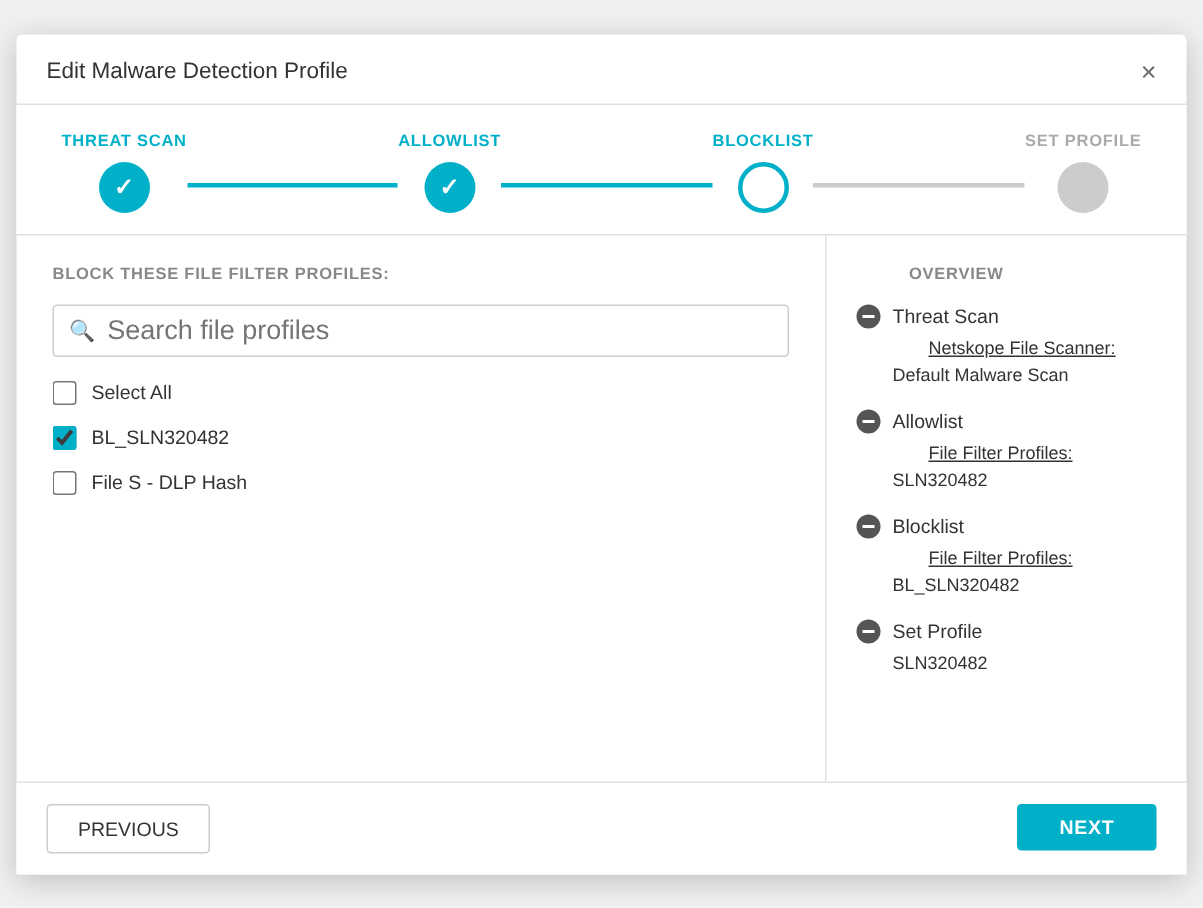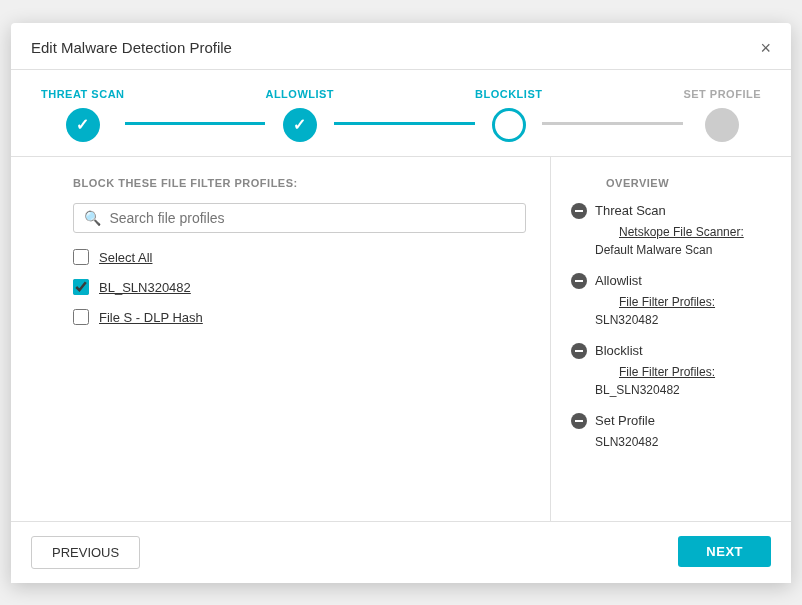--- a/index.html
+++ b/index.html
@@ -82,21 +82,20 @@
     }
     
     .modal-body {
       display: flex;
       flex: 1;
     }
     .left-panel {
       flex: 1;
       padding: 20px 24px;
       border-right: 1px solid #e0e0e0;
-      margin-left: 38px;
     }
     .right-panel {
       width: 240px;
       padding: 20px 20px;
     }
     .section-label {
       font-size: 11px;
       font-weight: bold;
       letter-spacing: 0.5px;
       color: #888;
@@ -112,31 +111,30 @@
       background: #fff;
     }
     .search-icon {
       color: #aaa;
       margin-right: 8px;
       font-size: 14px;
     }
     .search-input {
       border: none;
       outline: none;
-      font-size: 14px;
+      font-size: 18px;
       color: #888;
       width: 100%;
     }
     .checkbox-row {
       display: flex;
-      align-items: flex-end;
+      align-items: flex-start;
       margin-bottom: 14px;
       font-size: 13px;
       color: #333;
-      text-decoration: underline;
     }
     .checkbox-row input[type="checkbox"] {
       margin-right: 10px;
       width: 16px;
       height: 16px;
       accent-color: #00b0c8;
     }
     
     .overview-label {
       font-size: 11px;

